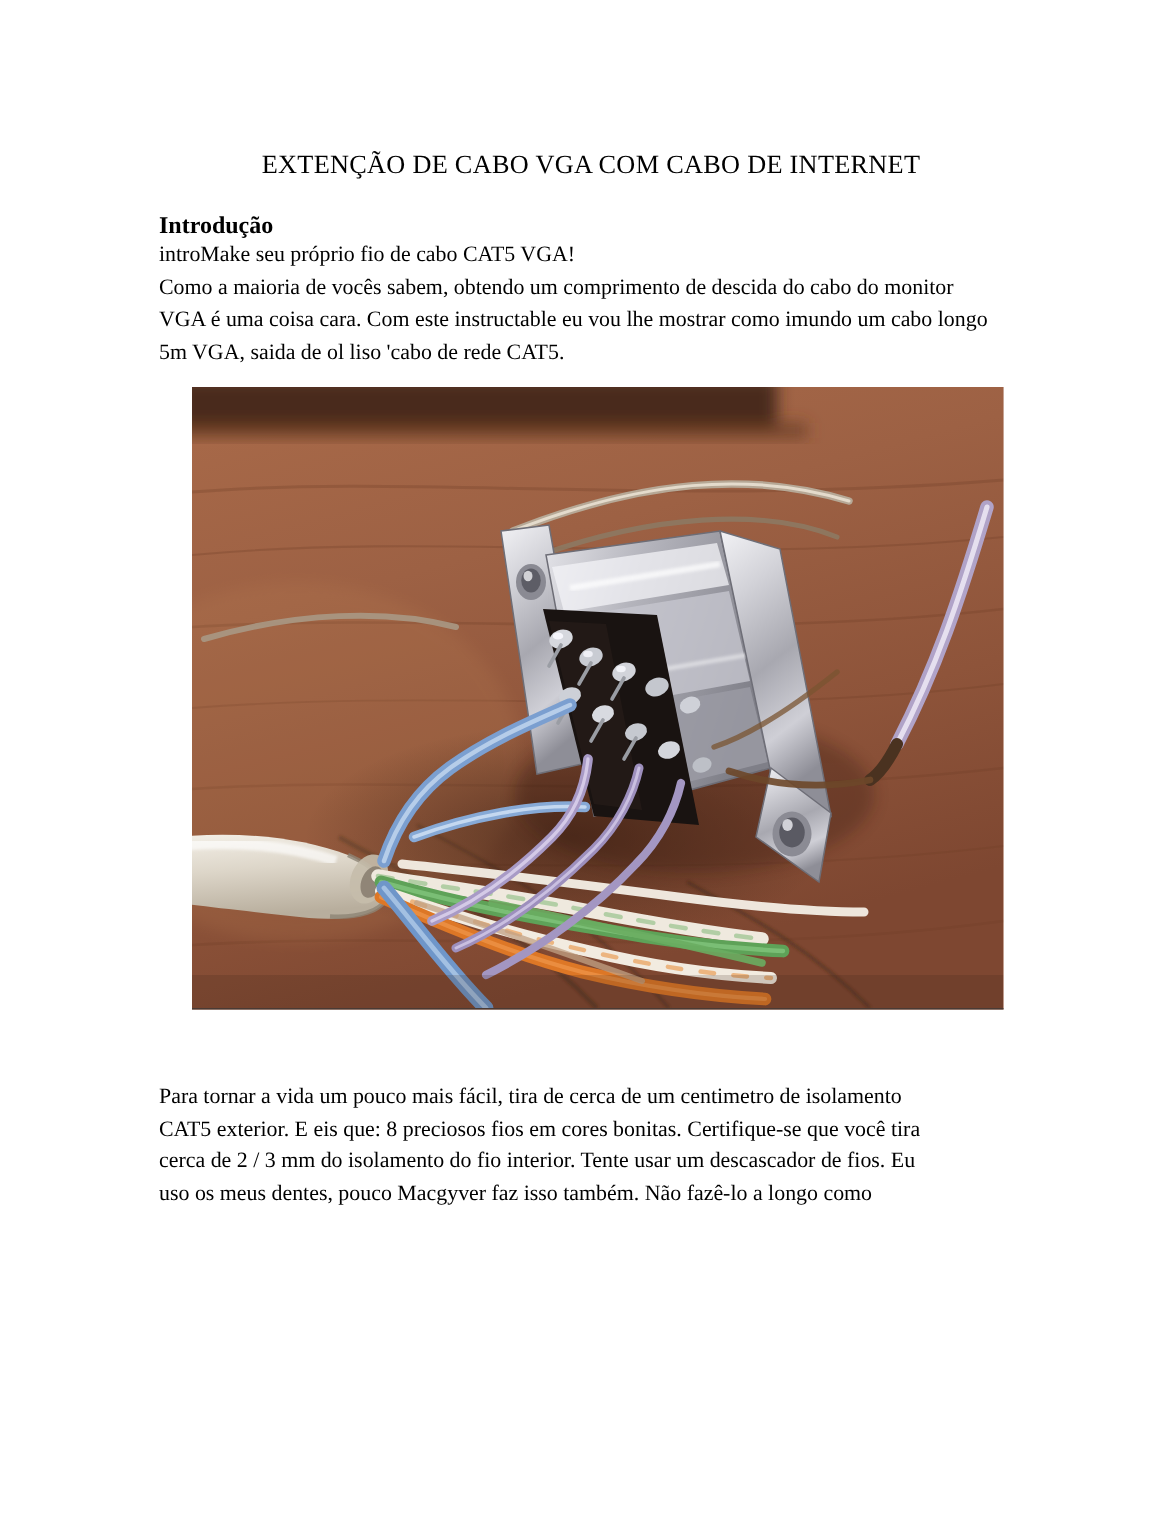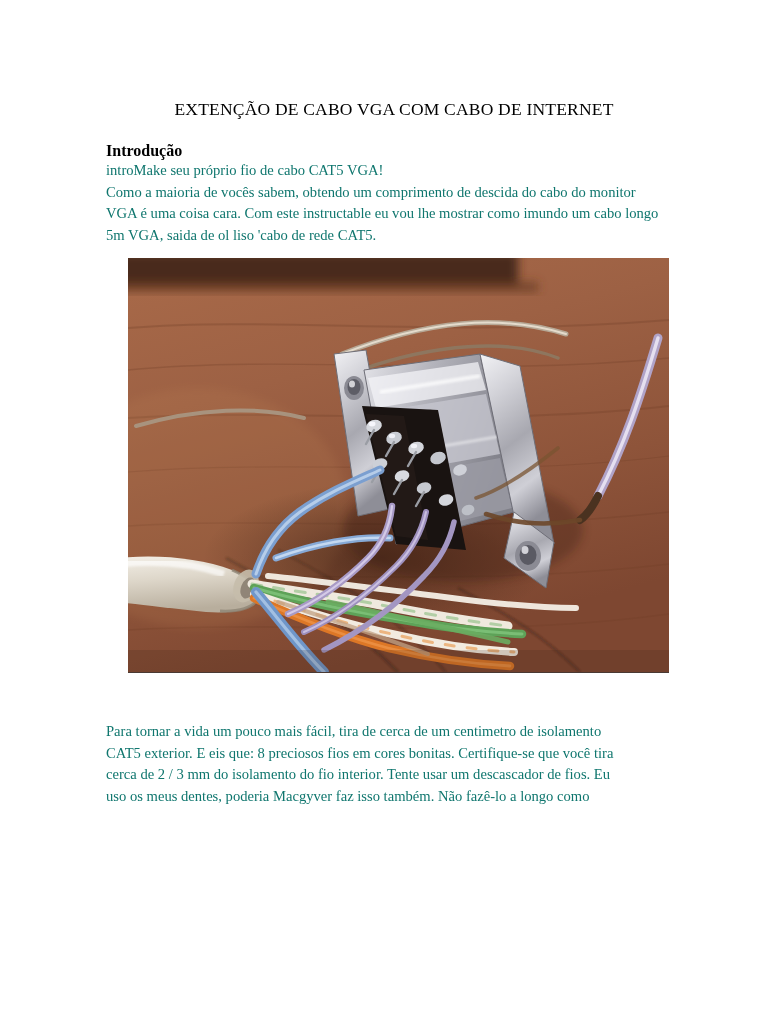--- a/index.html
+++ b/index.html
@@ -48,21 +48,21 @@
   }
 
   
   .body-block {
     position: absolute;
     left: 106px;
     width: 556px;
     font-size: 14.6px;
     line-height: 21.5px;
     text-align: left;
-    color: #0f766e;
+    color: #000000;
   }
   #intro-block { top: 160px; }
   #step-block  { top: 721px; }
   .body-block p {
     margin: 0;
     padding: 0;
   }
 
   
   .photo-figure {
@@ -302,16 +302,16 @@
 
       <rect x="0" y="0" width="541" height="414" fill="none"></rect>
       <rect x="0" y="392" width="541" height="22" fill="#3a2114" opacity="0.18"></rect>
     </svg>
   </figure>
 
   <div class="body-block" id="step-block">
     <p>Para tornar a vida um pouco mais fácil, tira de cerca de um centimetro de isolamento</p>
     <p>CAT5 exterior. E eis que: 8 preciosos fios em cores bonitas. Certifique-se que você tira</p>
     <p>cerca de 2 / 3 mm do isolamento do fio interior. Tente usar um descascador de fios. Eu</p>
-    <p>uso os meus dentes, poderia Macgyver faz isso também. Não fazê-lo a longo como</p>
+    <p>uso os meus dentes, pouco Macgyver faz isso também. Não fazê-lo a longo como</p>
   </div>
 
 </div>
 
 </body></html>

